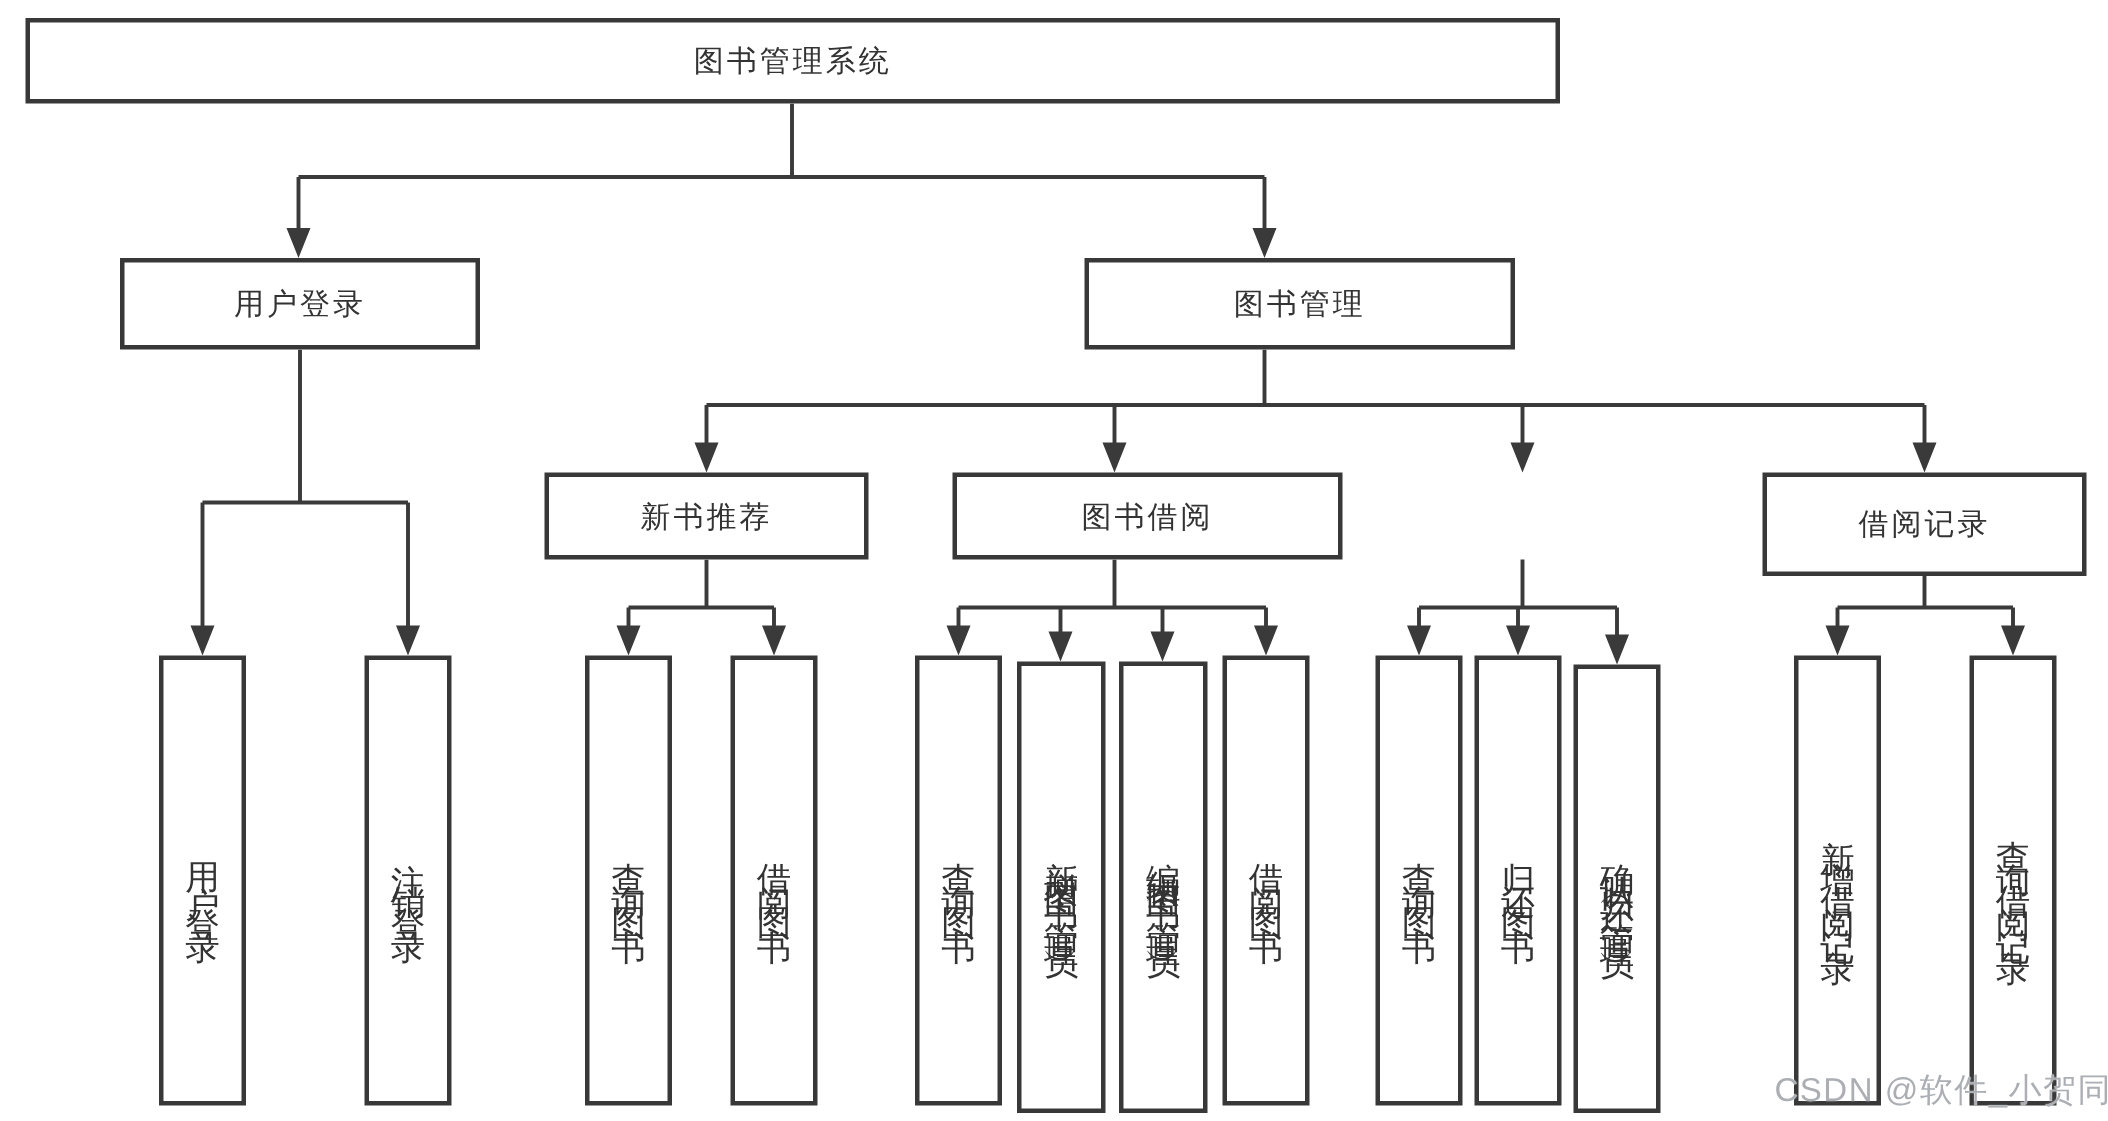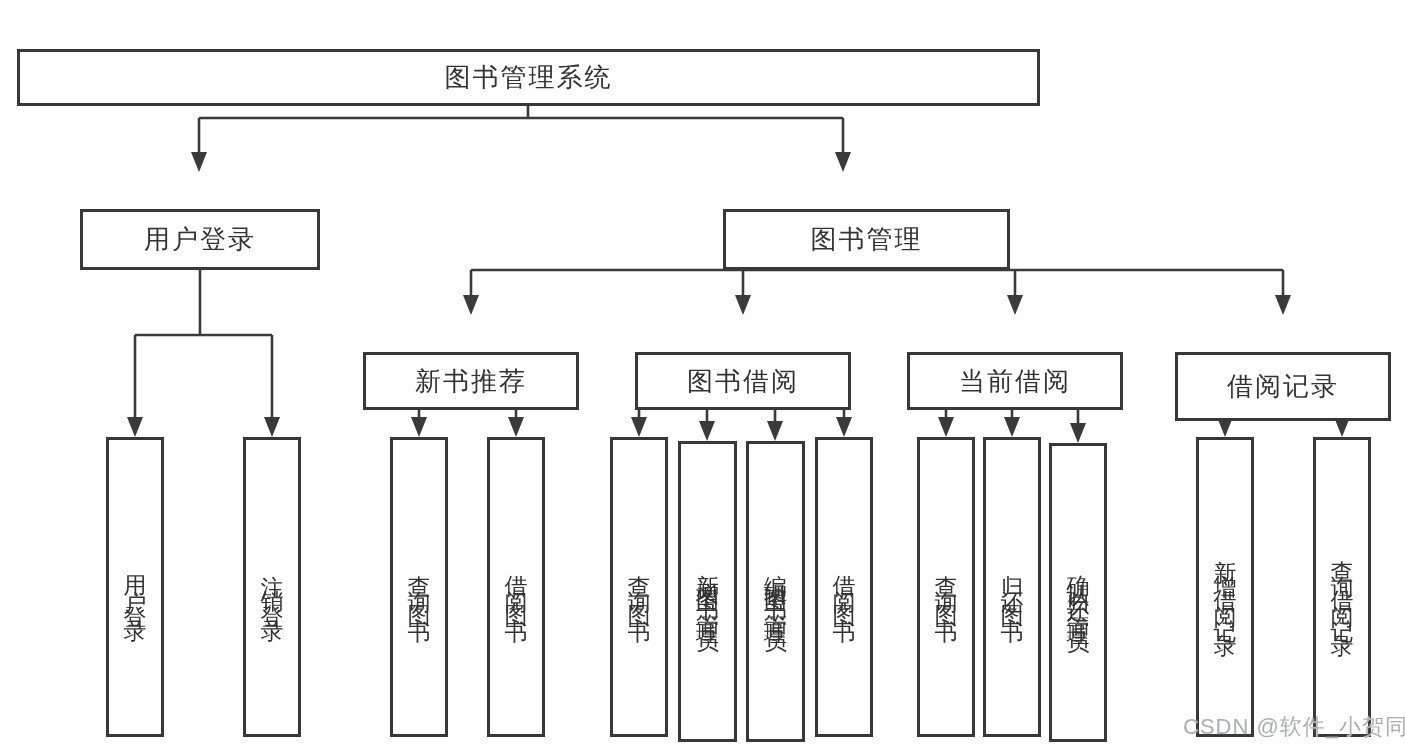--- a/index.html
+++ b/index.html
@@ -9,21 +9,21 @@
     font-family:"Liberation Sans", sans-serif;
     color:#333333;
   }
   .connectors { position:absolute; left:0; top:0; width:1405px; height:747px; }
   .box {
     position:absolute; box-sizing:border-box;
     border:3px solid #383838; background:#ffffff;
     display:flex; align-items:center; justify-content:center;
     color:#333333;
   }
-  .hbox { font-size:26px; letter-spacing:2px; white-space:nowrap;margin-top:37px; }
+  .hbox { font-size:20px; letter-spacing:2px; white-space:nowrap; }
   .vbox {
     writing-mode:vertical-rl; text-orientation:mixed;
     font-size:23px; letter-spacing:15px; line-height:1;
     white-space:nowrap;
   }
   .vbox.tight { letter-spacing:8px; }
   .watermark {
     position:absolute; left:1183px; top:712px;
     font-size:22px; letter-spacing:1px;
     color:#abaeb3; white-space:nowrap; z-index:5;
@@ -65,25 +65,22 @@
   <div class="box hbox" style="left:80px; top:172px; width:240px; height:61px;">
     <span>用户登录</span>
   </div>
   <div class="box hbox" style="left:723px; top:172px; width:287px; height:61px;">
     <span>图书管理</span>
   </div>
 
   <div class="box hbox" style="left:363px; top:315px; width:216px; height:58px;">
     <span>新书推荐</span>
   </div>
-  <div class="box hbox" style="left:635px; top:315px; width:216px; height:58px;">
+  <div class="box hbox" style="left:635px; top:315px; width:260px; height:58px;">
     <span>图书借阅</span>
-  </div>
-  <div class="box hbox" style="left:907px; top:315px; width:216px; height:58px;">
-    <span>当前借阅</span>
   </div>
   <div class="box hbox" style="left:1175px; top:315px; width:216px; height:69px;">
     <span>借阅记录</span>
   </div>
 
   <div class="box vbox" style="left:106px; top:437px; width:58px; height:300px;">
     <span>用户登录</span>
   </div>
   <div class="box vbox" style="left:243px; top:437px; width:58px; height:300px;">
     <span>注销登录</span>

